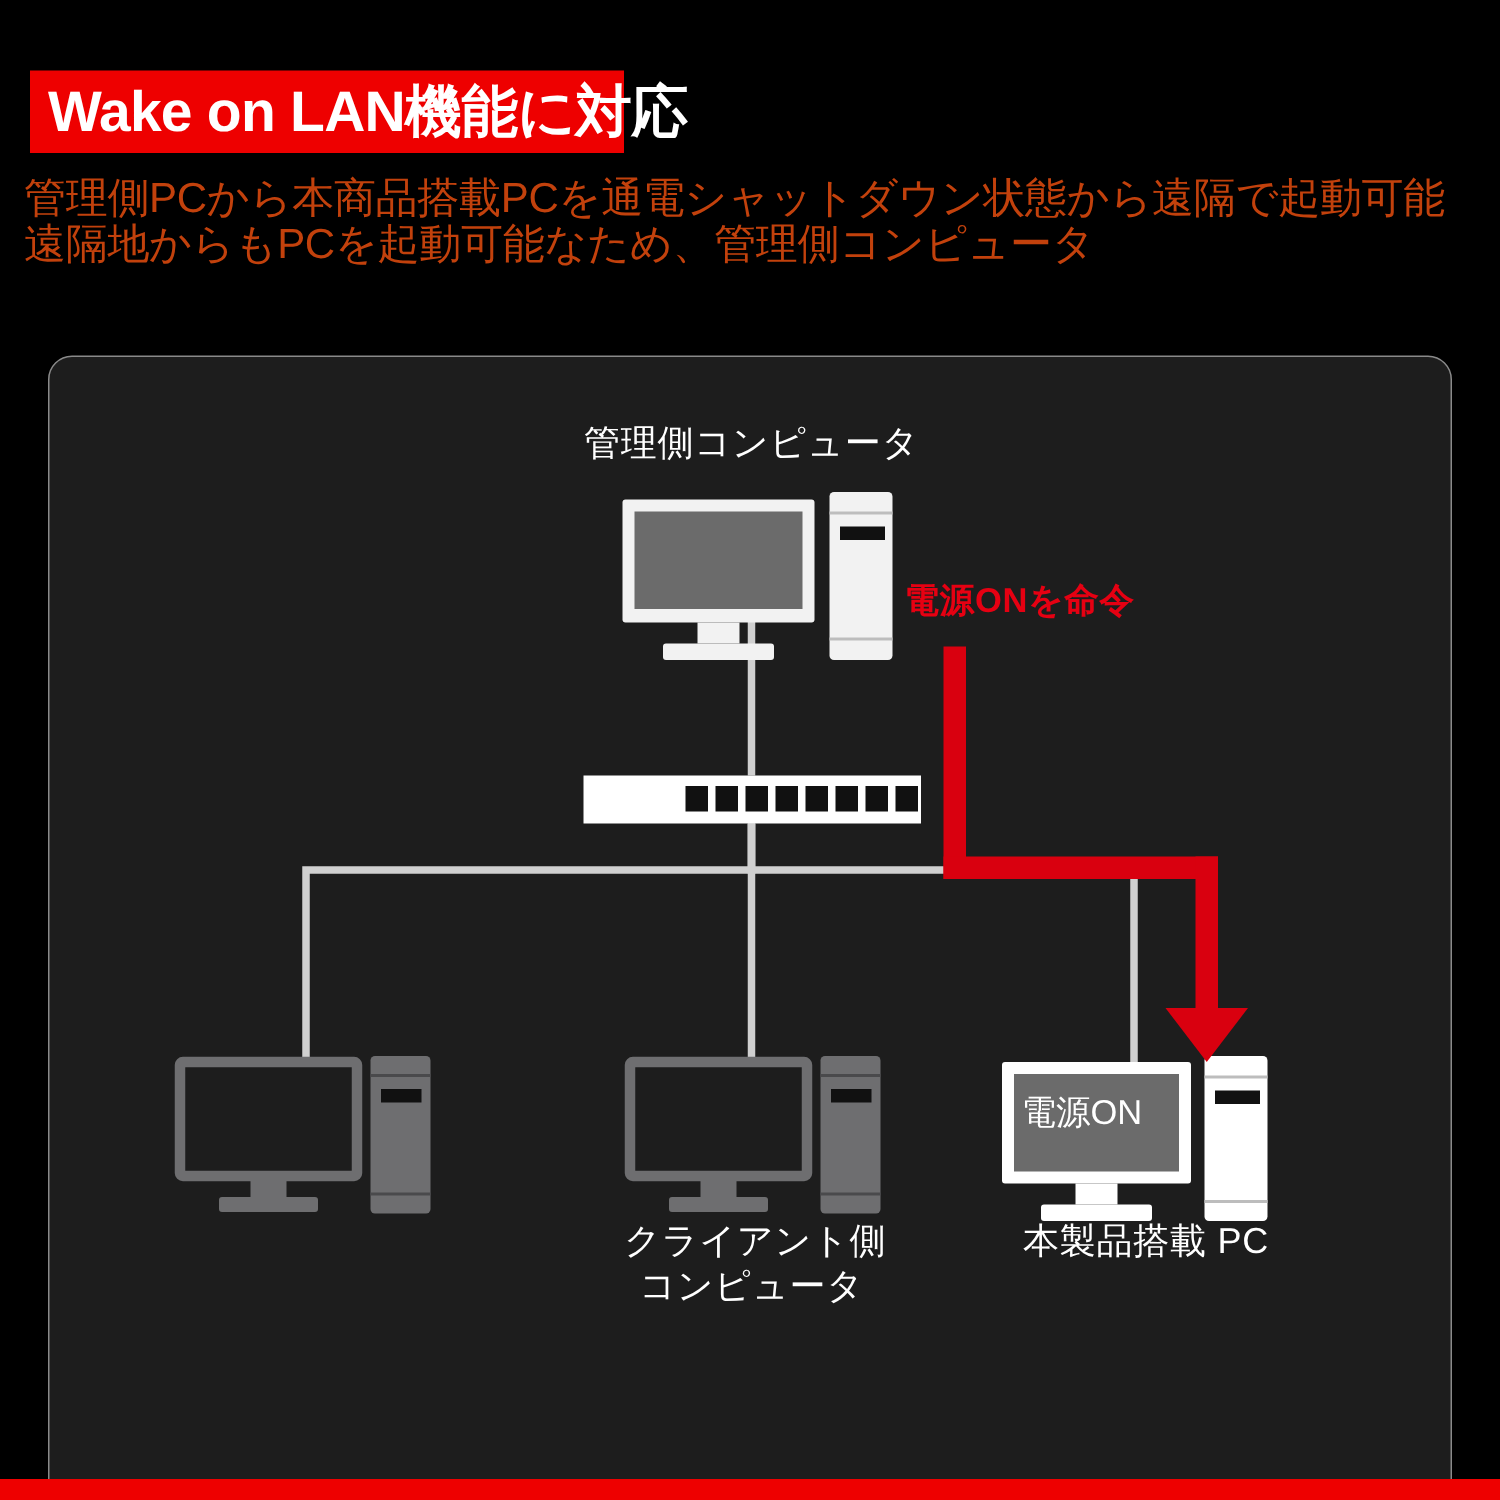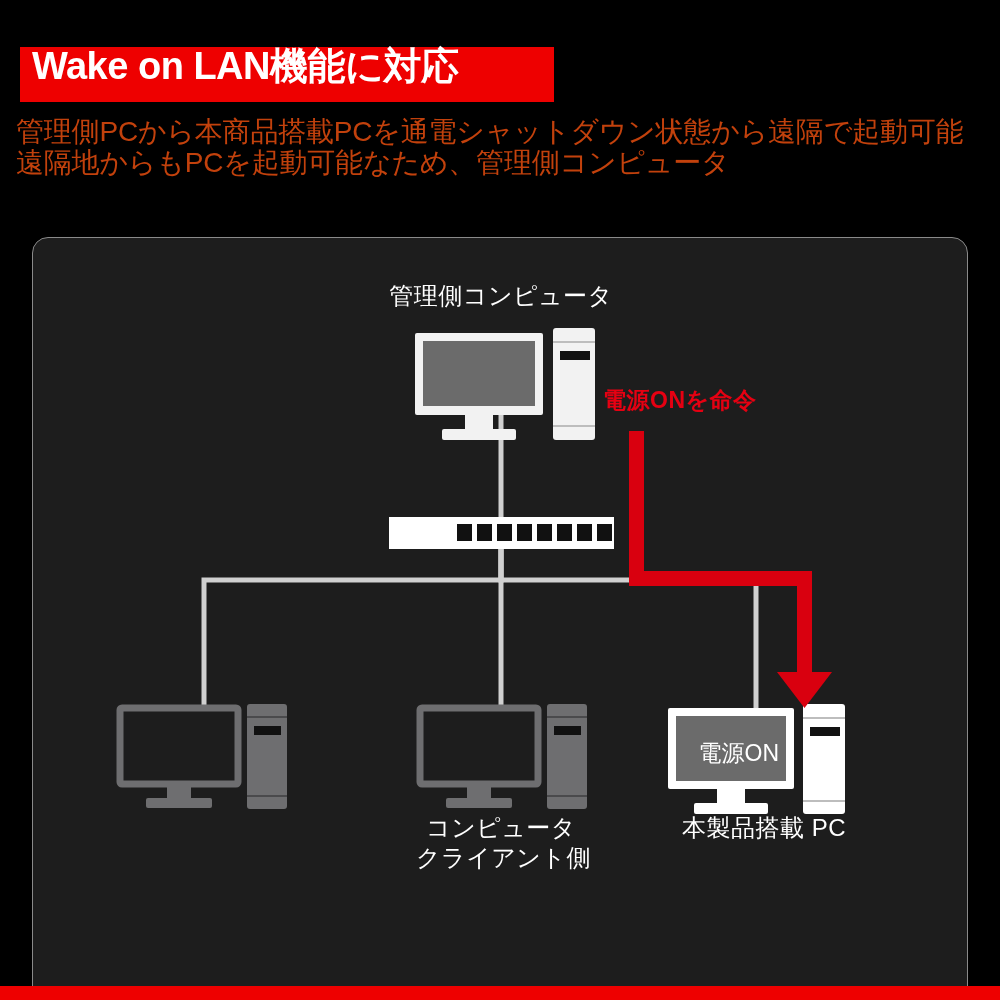--- a/index.html
+++ b/index.html
@@ -14,24 +14,25 @@
     overflow: hidden;
     font-family: "Liberation Sans", sans-serif;
     -webkit-font-smoothing: antialiased;
   }
 
   
   #title-banner {
     position: absolute;
     left: 20px;
     top: 47px;
-    width: 534px;
+    width: 396px;
     height: 55px;
     background: #ee0000;
     display: flex;
+    align-items: center;
   }
   #title-banner .title-text {
     color: #ffffff;
     font-size: 38px;
     font-weight: bold;
     letter-spacing: -0.5px;
     padding-left: 12px;
     white-space: nowrap;
     line-height: 1;
   }
@@ -99,26 +100,25 @@
     font-weight: bold;
     white-space: nowrap;
     letter-spacing: 0.5px;
   }
 
   #screen-text-on {
     position: absolute;
     left: 648px;
     top: 488px;
     width: 98px;
-    text-align: right;
+    text-align: left;
     color: #ffffff;
     font-size: 23px;
     white-space: nowrap;
     letter-spacing: 0px;
-    margin-top: 12px;
   }
 
   
   #bottom-rule {
     position: absolute;
     left: 0;
     top: 986px;
     width: 1000px;
     height: 14px;
     background: #ee0000;
@@ -218,22 +218,22 @@
       <g>
         <rect x="0" y="0" width="0" height="0" fill="none"></rect>
       </g>
 
       <polygon points="771.5,470 744,434 799,434" fill="#d9000f"></polygon>
     </svg>
 
     <div class="diagram-label" id="label-admin">管理側コンピュータ</div>
 
     <div class="diagram-label" id="label-client">
+      <div>クライアント側</div>
       <div>コンピュータ</div>
-      <div>クライアント側</div>
     </div>
 
     <div class="diagram-label" id="label-product">本製品搭載 PC</div>
 
     <div id="label-command">電源ONを命令</div>
 
     <div id="screen-text-on">電源ON</div>
   </div>
 </div>
 

